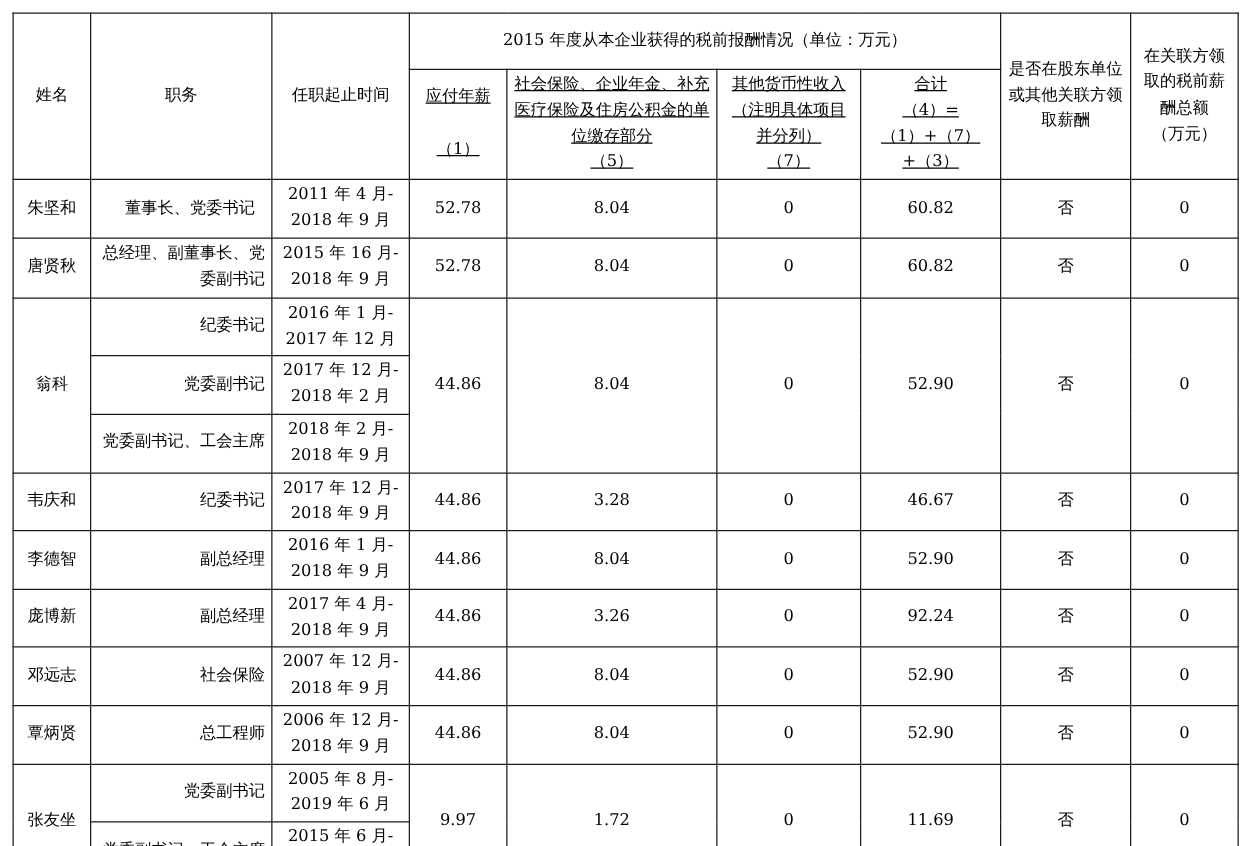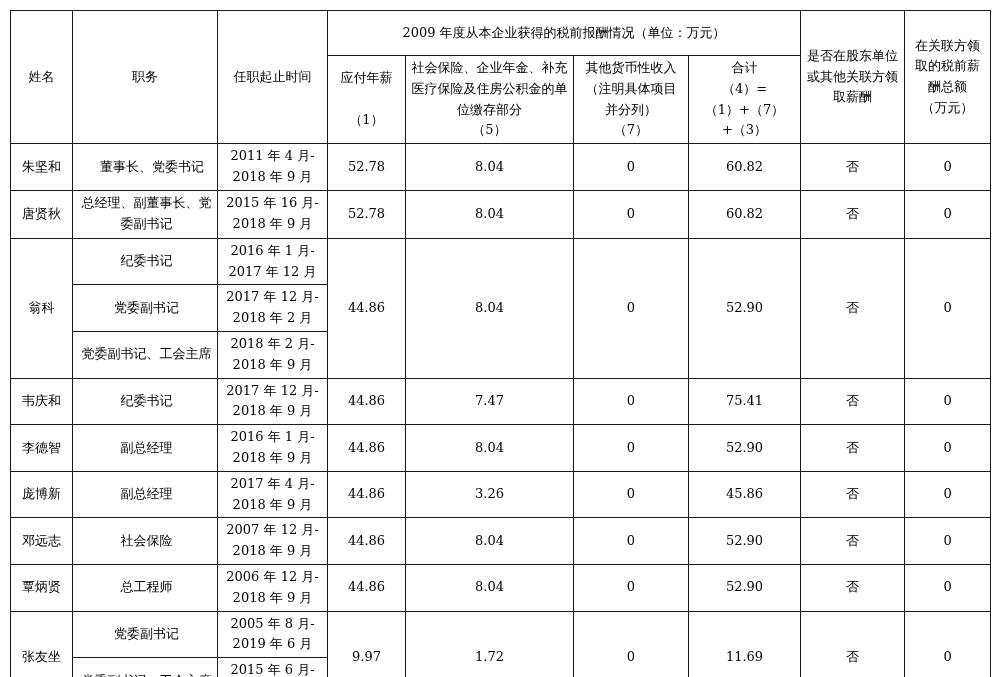--- a/index.html
+++ b/index.html
@@ -27,26 +27,26 @@
     font-size: 13px;
     font-weight: normal;
     text-align: center;
     vertical-align: middle;
     white-space: pre-line;
     padding: 2px 5px;
     line-height: 1.6;
     overflow: hidden;
   }
   thead tr.hrow1 { height: 45px; }
-  thead tr.hrow2 { height: 79px; }
+  thead tr.hrow2 { height: 79px; text-decoration: underline; }
   tbody tr { height: 42px; }
   tbody tr.r0 { height: 46px; margin-left: 12px; }
   tbody tr.r1 { height: 48px; }
   td.pos {
-    text-align: center;
+    text-align: right;
     padding-left: 8px;
   }
   td.pos.pos-center {
     text-align: center;
     padding-left: 19px;
   }
 </style>
 </head>
 <body>
 
@@ -61,21 +61,21 @@
       <col style="width:115px">
       <col style="width:112px">
       <col style="width:104px">
       <col style="width:86px">
     </colgroup>
     <thead>
       <tr class="hrow1">
         <th rowspan="2">姓名</th>
         <th rowspan="2">职务</th>
         <th rowspan="2">任职起止时间</th>
-        <th colspan="4">2009 年度从本企业获得的税前报酬情况（单位：万元）</th>
+        <th colspan="4">2015 年度从本企业获得的税前报酬情况（单位：万元）</th>
         <th rowspan="2">是否在股东单位或其他关联方领取薪酬</th>
         <th rowspan="2">在关联方领取的税前薪酬总额
 （万元）</th>
       </tr>
       <tr class="hrow2">
         <th>应付年薪
 
 （1）</th>
         <th>社会保险、企业年金、补充医疗保险及住房公积金的单位缴存部分
 （5）</th>
@@ -134,23 +134,23 @@
           <td class="pos">党委副书记、工会主席</td>
           <td>2018 年 2 月-
 2018 年 9 月</td>
         </tr>
         <tr class="r3">
           <td>韦庆和</td>
           <td class="pos">纪委书记</td>
           <td>2017 年 12 月-
 2018 年 9 月</td>
           <td>44.86</td>
-          <td>7.47</td>
-          <td>0</td>
-          <td>75.41</td>
+          <td>3.28</td>
+          <td>0</td>
+          <td>46.67</td>
           <td>否</td>
           <td>0</td>
         </tr>
         <tr class="r4">
           <td>李德智</td>
           <td class="pos">副总经理</td>
           <td>2016 年 1 月-
 2018 年 9 月</td>
           <td>44.86</td>
           <td>8.04</td>
@@ -160,21 +160,21 @@
           <td>0</td>
         </tr>
         <tr class="r5">
           <td>庞博新</td>
           <td class="pos">副总经理</td>
           <td>2017 年 4 月-
 2018 年 9 月</td>
           <td>44.86</td>
           <td>3.26</td>
           <td>0</td>
-          <td>45.86</td>
+          <td>92.24</td>
           <td>否</td>
           <td>0</td>
         </tr>
         <tr class="r6">
           <td>邓远志</td>
           <td class="pos">社会保险</td>
           <td>2007 年 12 月-
 2018 年 9 月</td>
           <td>44.86</td>
           <td>8.04</td>

